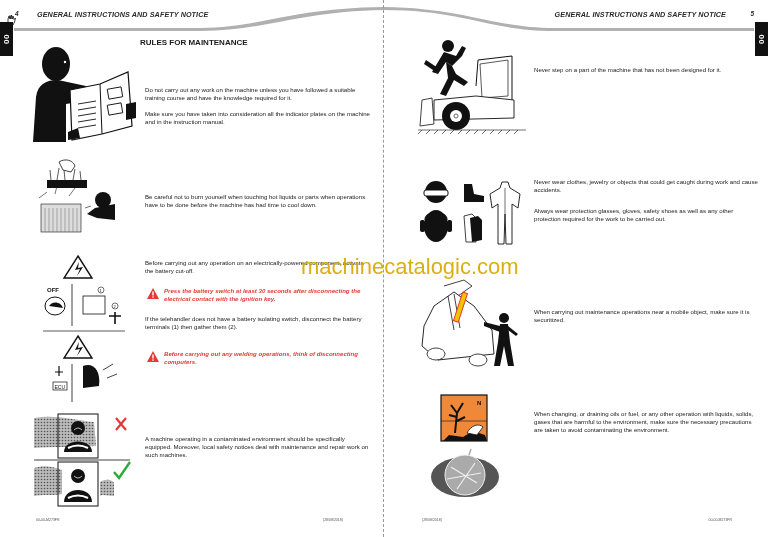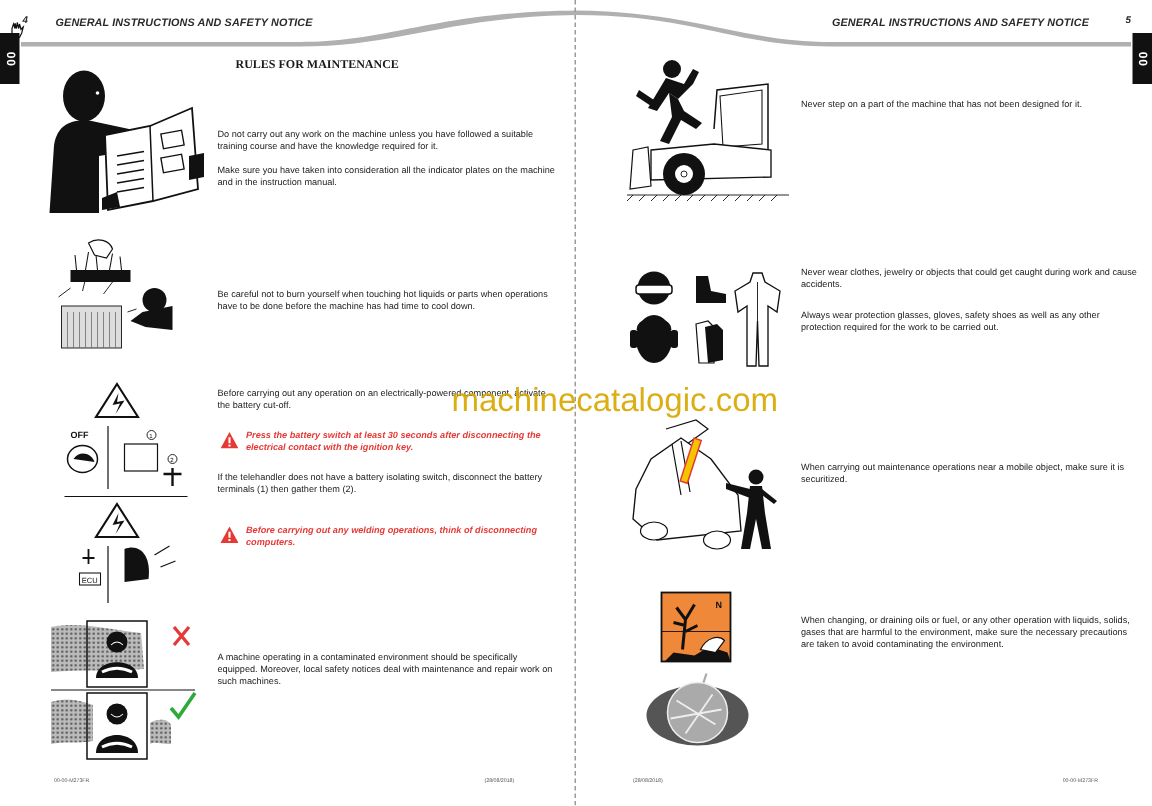--- a/index.html
+++ b/index.html
@@ -17,21 +17,21 @@
   .page-num { position: absolute; top: 10px; font-size: 6.5px; font-weight: bold; font-style: italic; color: #2a2a2a; }
   .page.left .page-num { left: 15px; }
   .page.right .page-num { right: 14px; }
 
   .swoosh { position: absolute; top: 0; left: 0; width: 384px; height: 40px; }
   .side-tab { position: absolute; top: 22px; width: 13px; height: 34px; background: #111; color: #fff; font-size: 8px; font-weight: bold; display: flex; align-items: center; justify-content: center; }
   .side-tab span { transform: rotate(90deg); display: inline-block; letter-spacing: 0.5px; }
   .page.left .side-tab { left: 0; }
   .page.right .side-tab { right: 0; }
 
-  .section-title { position: absolute; left: 157px; top: 38px; font-size: 8px; font-weight: bold; color: #1a1a1a; font-family: Liberation Serif, serif; }
+  .section-title { position: absolute; left: 140px; top: 38px; font-size: 8px; font-weight: bold; color: #1a1a1a; }
   .para { position: absolute; font-size: 6.1px; line-height: 8.2px; color: #222; }
   .warn { position: absolute; display: flex; align-items: flex-start; }
   .warn .tri { width: 12px; height: 11px; margin-right: 5px; margin-top: 1px; flex: none; }
   .warn .wtext { font-size: 6.1px; line-height: 8px; color: #e53935; font-weight: bold; font-style: italic; }
 
   .illus { position: absolute; }
   .footer { position: absolute; bottom: 15px; font-size: 3.5px; color: #555; }
 
   .watermark { position: absolute; left: 301px; top: 254px; font-size: 22px; font-weight: normal; color: #d8a800; opacity: 0.92; letter-spacing: 0px; white-space: nowrap; }
 </style>

